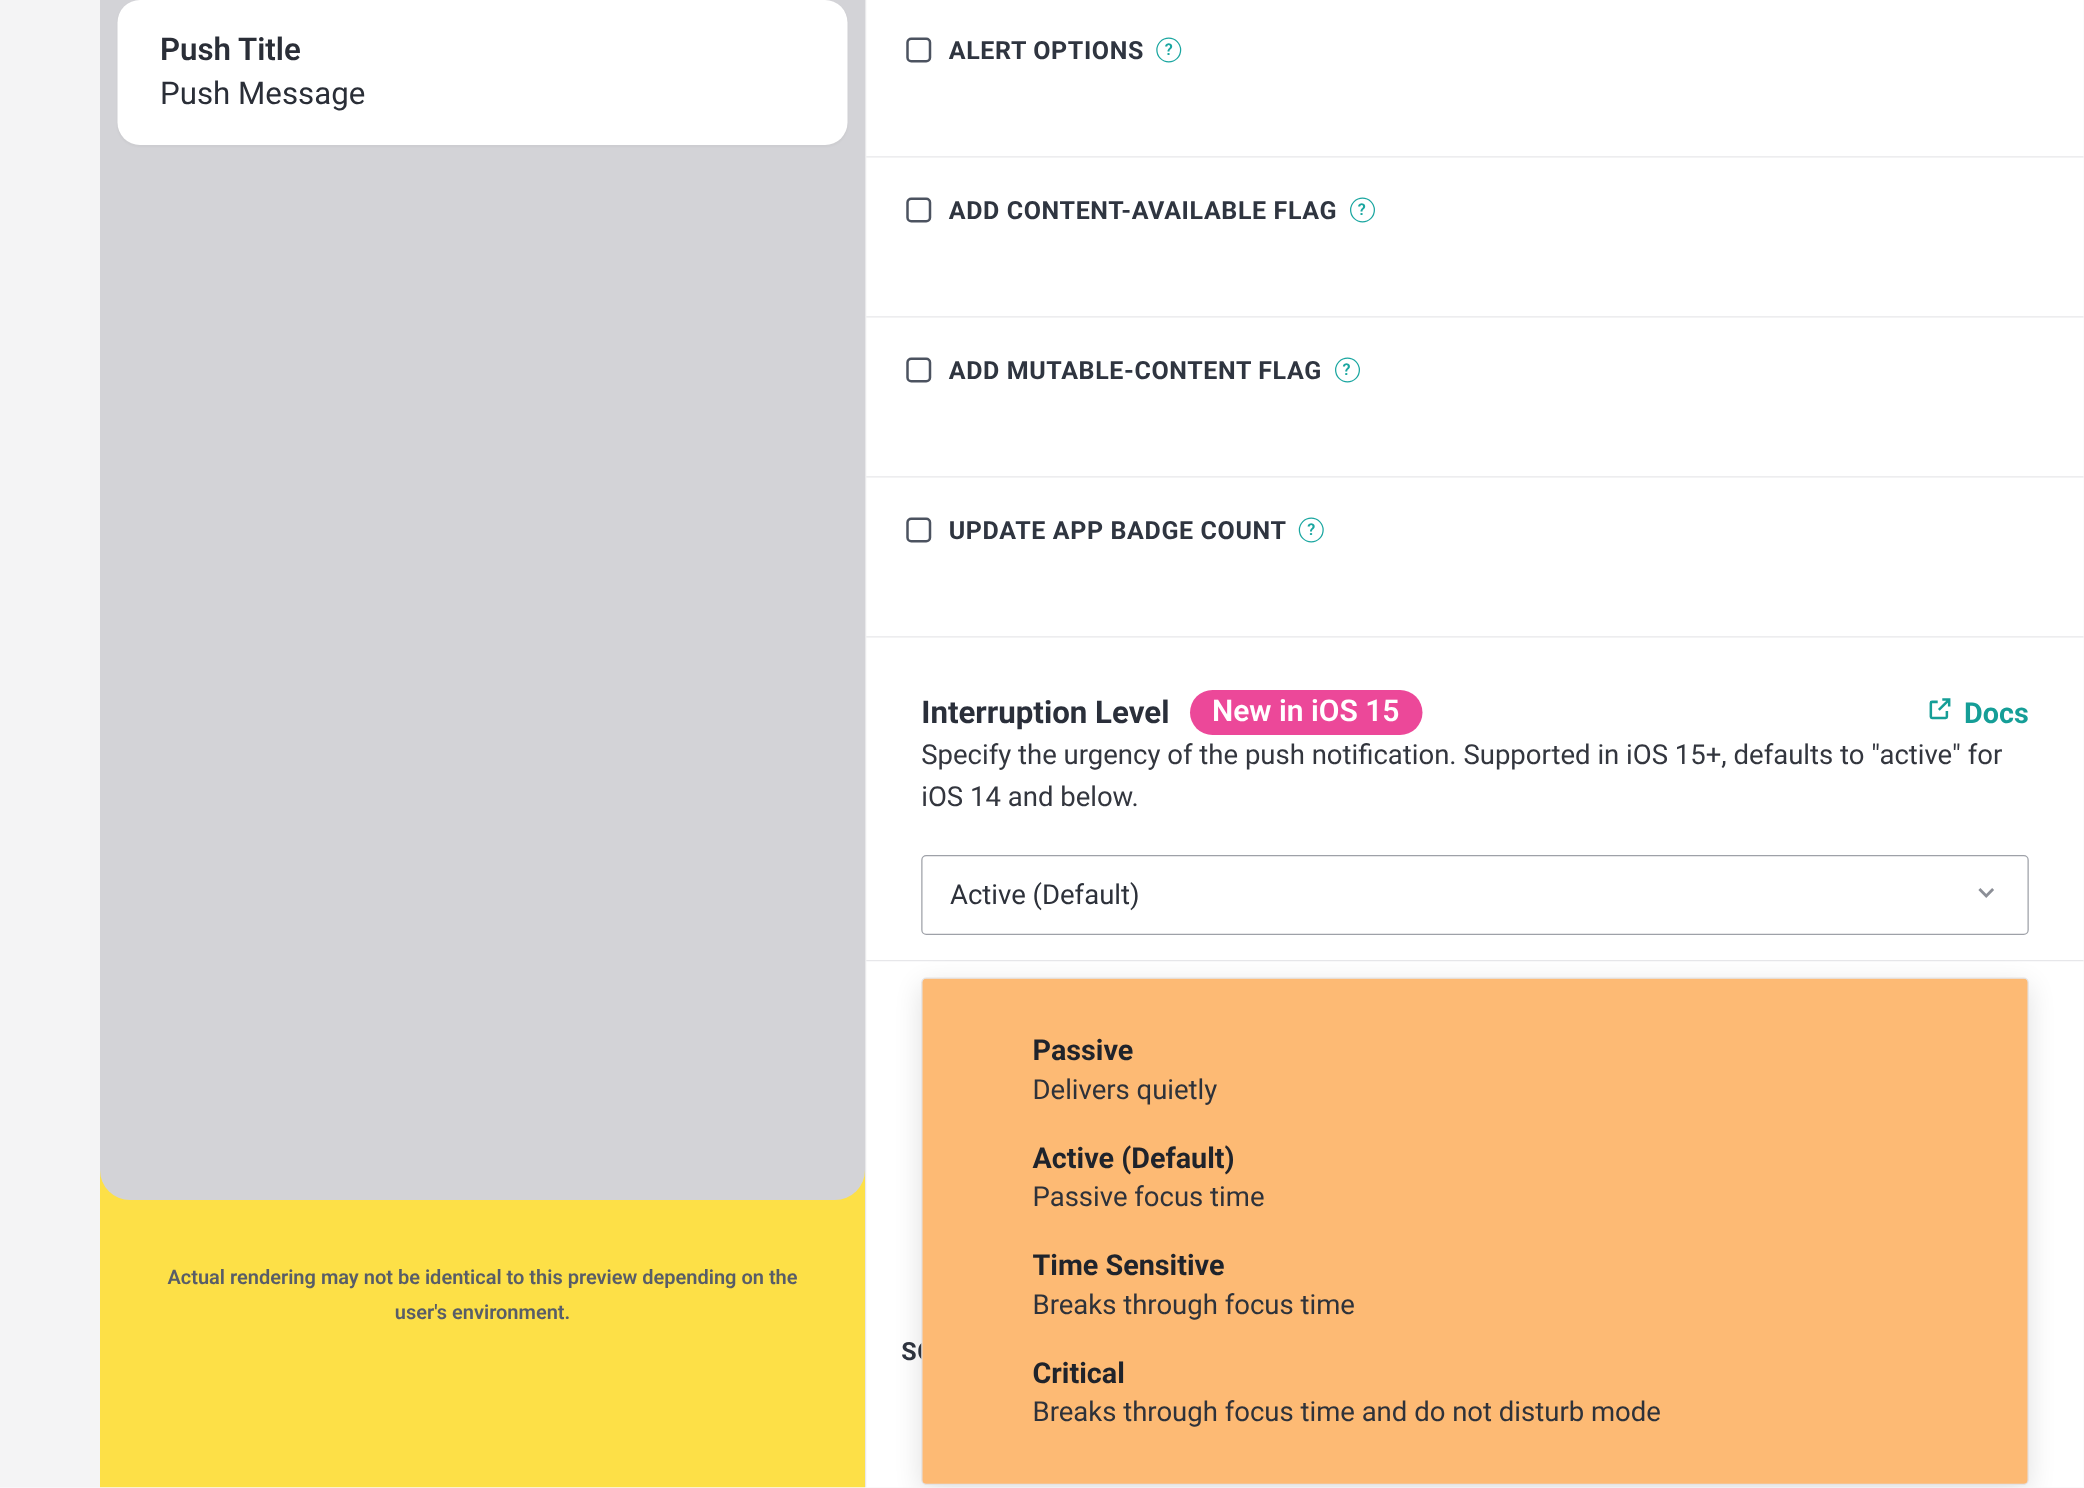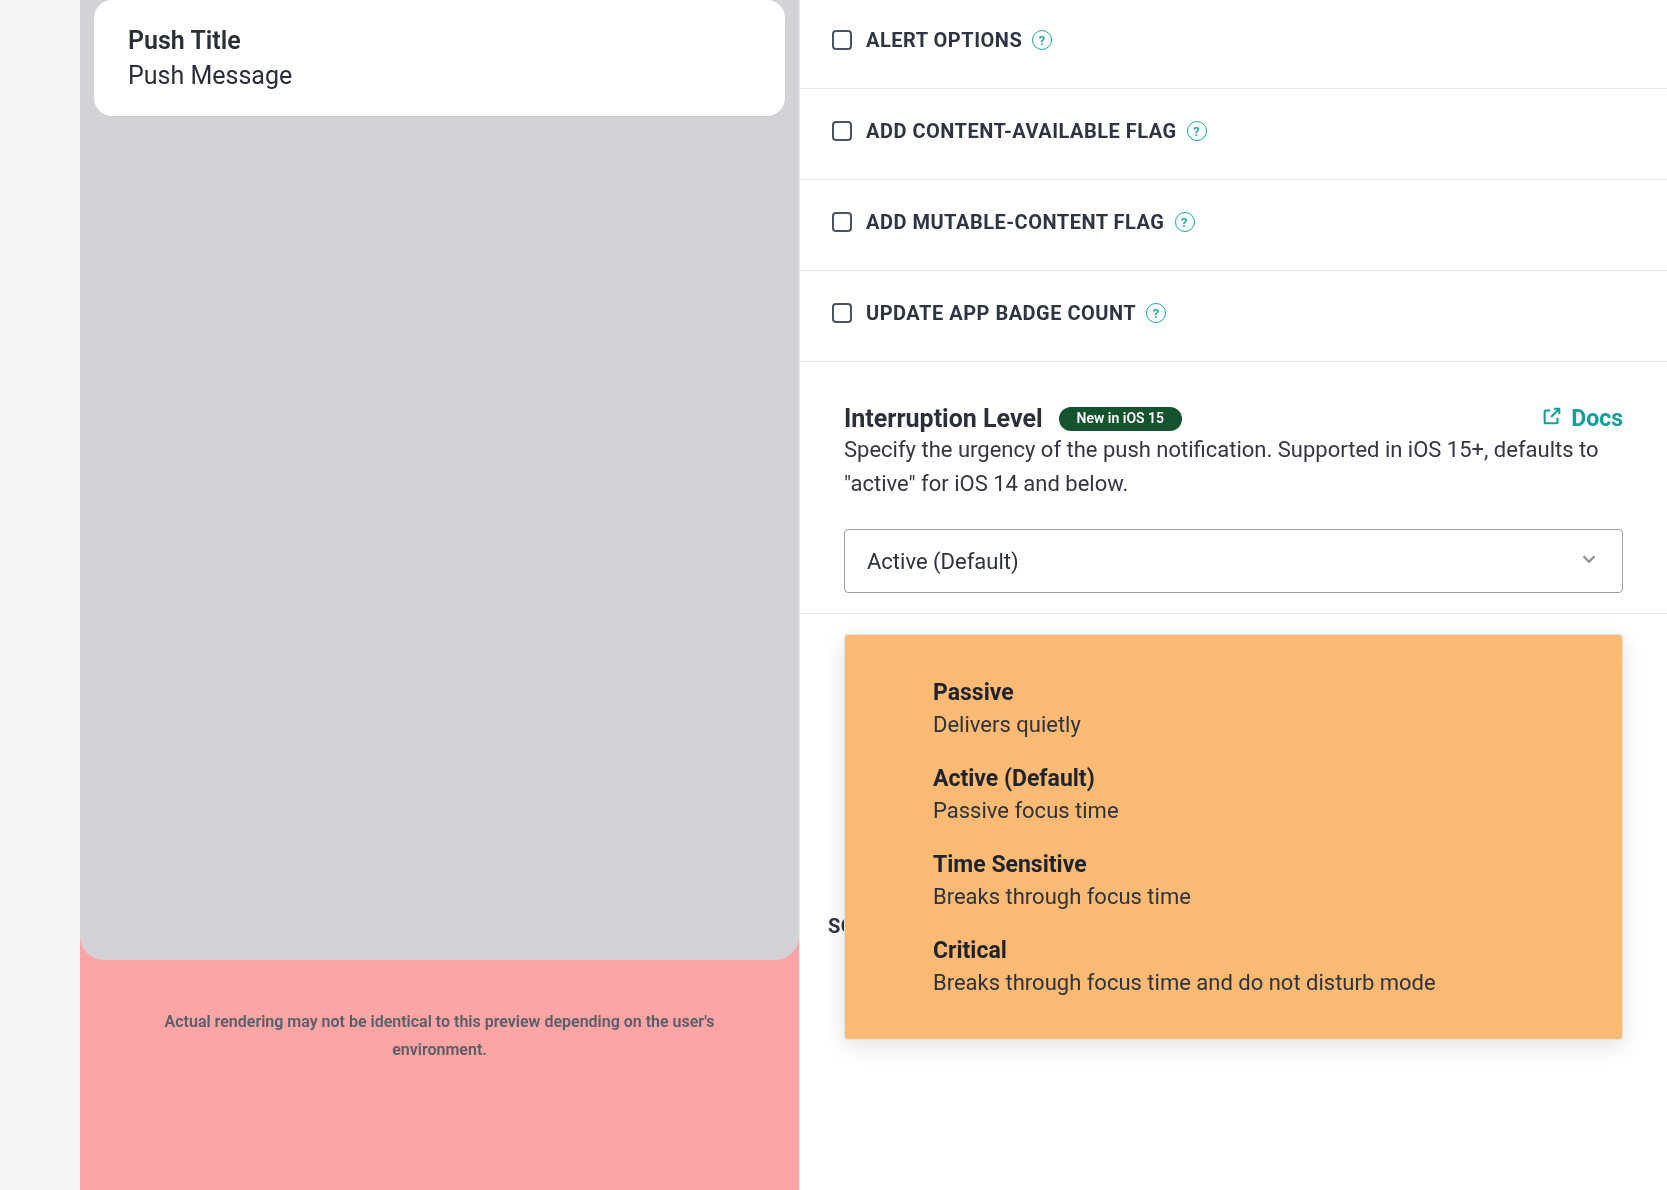--- a/index.html
+++ b/index.html
@@ -15,23 +15,23 @@
     display: flex;
     width: 100%;
     height: 100%;
   }
   .left-gutter {
     width: 80px;
     flex-shrink: 0;
     background: #f4f4f5;
   }
   .preview-col {
-    width: 719px;
+    width: 612px;
     flex-shrink: 0;
-    background: #fca5a5;
+    background: #fde047;
     display: flex;
     flex-direction: column;
   }
   .preview-phone {
     background: #d3d3d7;
     border-radius: 0 0 24px 24px;
     height: 960px;
     position: relative;
   }
   .push-card {
@@ -63,21 +63,21 @@
   }
   .settings-col {
     flex: 1;
     background: #fff;
     display: flex;
     flex-direction: column;
     border-left: 1px solid #e9e9eb;
   }
   .option-row {
     border-bottom: 1px solid #e7e7ea;
-    padding: 30px 32px 36px 32px;
+    padding: 30px 32px 73px 32px;
     display: flex;
     align-items: flex-start;
     gap: 14px;
   }
   .option-row:first-child {
     padding-top: 28px;
   }
   .checkbox {
     width: 20px;
     height: 20px;
@@ -121,23 +121,23 @@
     align-items: center;
     gap: 16px;
     margin-bottom: 0;
   }
   .interruption-title {
     font-size: 25px;
     font-weight: 700;
     color: #2a2f3a;
   }
   .badge {
-    background: #14532d;
+    background: #ec4899;
     color: #fff;
-    font-size: 14px;
+    font-size: 24px;
     font-weight: 600;
     padding: 3px 18px 5px 18px;
     border-radius: 999px;
   }
   .docs-link {
     margin-left: auto;
     color: #159e97;
     font-size: 23px;
     font-weight: 700;
     display: inline-flex;

